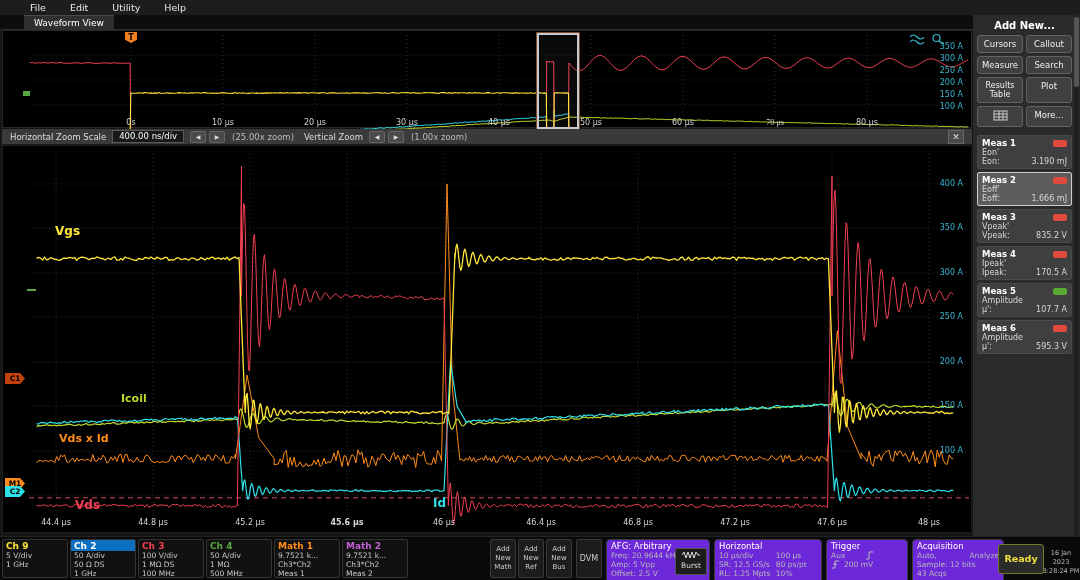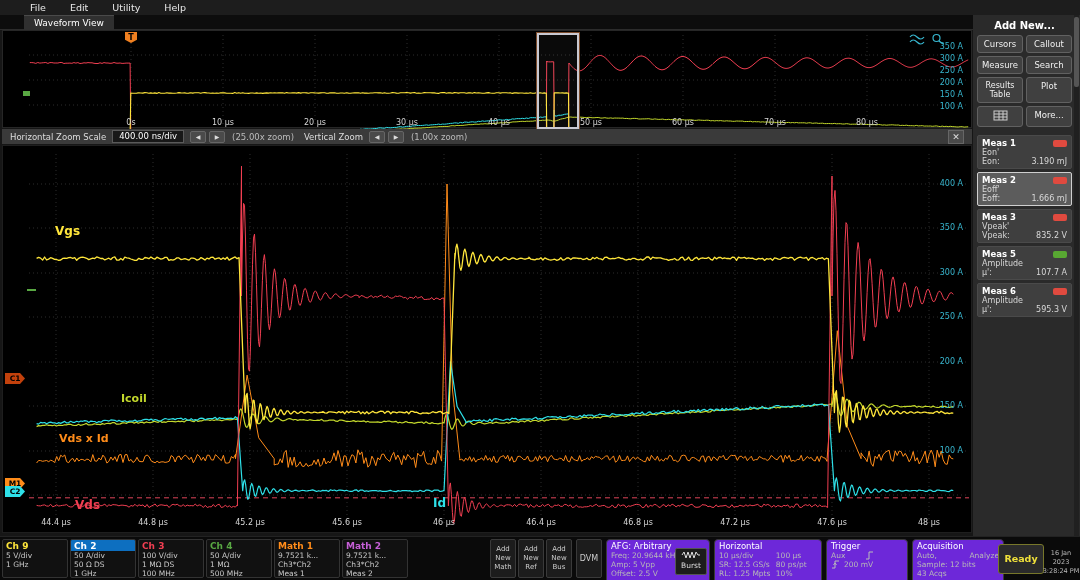--- a/index.html
+++ b/index.html
@@ -115,21 +115,21 @@
       <circle cx="5.5" cy="5" r="3.5" stroke="#37b6cf" fill="none" stroke-width="1.2"></circle>
       <path d="M8 8 L12 11" stroke="#37b6cf" stroke-width="1.5"></path>
     </svg>
   <span class="tlabel" style="left: 128px; top: 87px;">0s</span>
       <span class="tlabel" style="left: 220px; top: 87px;">10 µs</span>
       <span class="tlabel" style="left: 312px; top: 87px;">20 µs</span>
       <span class="tlabel" style="left: 404px; top: 87px;">30 µs</span>
       <span class="tlabel" style="left: 496px; top: 87px;">40 µs</span>
       <span class="tlabel" style="left: 588px; top: 87px;">50 µs</span>
       <span class="tlabel" style="left: 680px; top: 87px;">60 µs</span>
-      <span class="tlabel" style="left: 772px; top: 87px;">70 µs</span>
+      <span class="tlabel" style="left: 772px; top: 87px; font-family: Liberation Serif, serif;">70 µs</span>
       <span class="tlabel" style="left: 864px; top: 87px;">80 µs</span>
       <span class="alabel" style="left: 916px; top: 11px;">350 A</span>
       <span class="alabel" style="left: 916px; top: 23px;">300 A</span>
       <span class="alabel" style="left: 916px; top: 35px;">250 A</span>
       <span class="alabel" style="left: 916px; top: 47px;">200 A</span>
       <span class="alabel" style="left: 916px; top: 59px;">150 A</span>
       <span class="alabel" style="left: 916px; top: 71px;">100 A</span>
     </div>
 
   <div class="zoombar">
@@ -177,21 +177,21 @@
     <div class="tracelabel" style="left: 56px; top: 286px; font-size: 11px; color: rgb(255, 140, 26);">Vds x Id</div>
     <div class="tracelabel" style="left: 72px; top: 352px; font-size: 12px; color: rgb(242, 63, 82);">Vds</div>
     <div class="tracelabel" style="left: 430px; top: 350px; font-size: 12px; color: rgb(46, 224, 232);">Id</div>
     <div class="flag" style="top:227px;background:#c2410c;">C1</div>
     <div class="flag" style="top:308px;background:#ff8c1a;margin-top:24px;">M1</div>
     <div class="flag" style="top:340px;background:#2ee0e8;">C2</div>
     <div class="gdash" style="top:143px;"></div>
   <span class="tlabel" style="left: 53px; top: 372px;">44.4 µs</span>
       <span class="tlabel" style="left: 150px; top: 372px;">44.8 µs</span>
       <span class="tlabel" style="left: 247px; top: 372px;">45.2 µs</span>
-      <span class="tlabel" style="left: 344px; top: 372px;">45.6 µs</span>
+      <span class="tlabel" style="left: 344px; top: 372px; font-weight: bold;">45.6 µs</span>
       <span class="tlabel" style="left: 441px; top: 372px;">46 µs</span>
       <span class="tlabel" style="left: 538px; top: 372px;">46.4 µs</span>
       <span class="tlabel" style="left: 635px; top: 372px;">46.8 µs</span>
       <span class="tlabel" style="left: 732px; top: 372px;">47.2 µs</span>
       <span class="tlabel" style="left: 829px; top: 372px;">47.6 µs</span>
       <span class="tlabel" style="left: 926px; top: 372px;">48 µs</span>
       <span class="alabel" style="left: 916px; top: 33px;">400 A</span>
       <span class="alabel" style="left: 916px; top: 77px;">350 A</span>
       <span class="alabel" style="left: 916px; top: 122px;">300 A</span>
       <span class="alabel" style="left: 916px; top: 166px;">250 A</span>
@@ -247,20 +247,31 @@
             <span class="meas-chip" style="background: rgb(224, 74, 63);"></span>
           </div>
         <div class="meas-l1">Vpeak'</div>
         <div class="meas-l2">
             <span>Vpeak:</span>
             <span>835.2 V</span>
           </div>
       </div>
       <div class="meas">
         <div class="meas-h">
+            <span class="meas-name">Meas 4</span>
+            <span class="meas-chip" style="background: rgb(224, 74, 63);"></span>
+          </div>
+        <div class="meas-l1">Ipeak'</div>
+        <div class="meas-l2">
+            <span>Ipeak:</span>
+            <span>170.5 A</span>
+          </div>
+      </div>
+      <div class="meas">
+        <div class="meas-h">
             <span class="meas-name">Meas 5</span>
             <span class="meas-chip" style="background: rgb(88, 168, 50);"></span>
           </div>
         <div class="meas-l1">Amplitude</div>
         <div class="meas-l2">
             <span>µ':</span>
             <span>107.7 A</span>
           </div>
       </div>
       <div class="meas">

